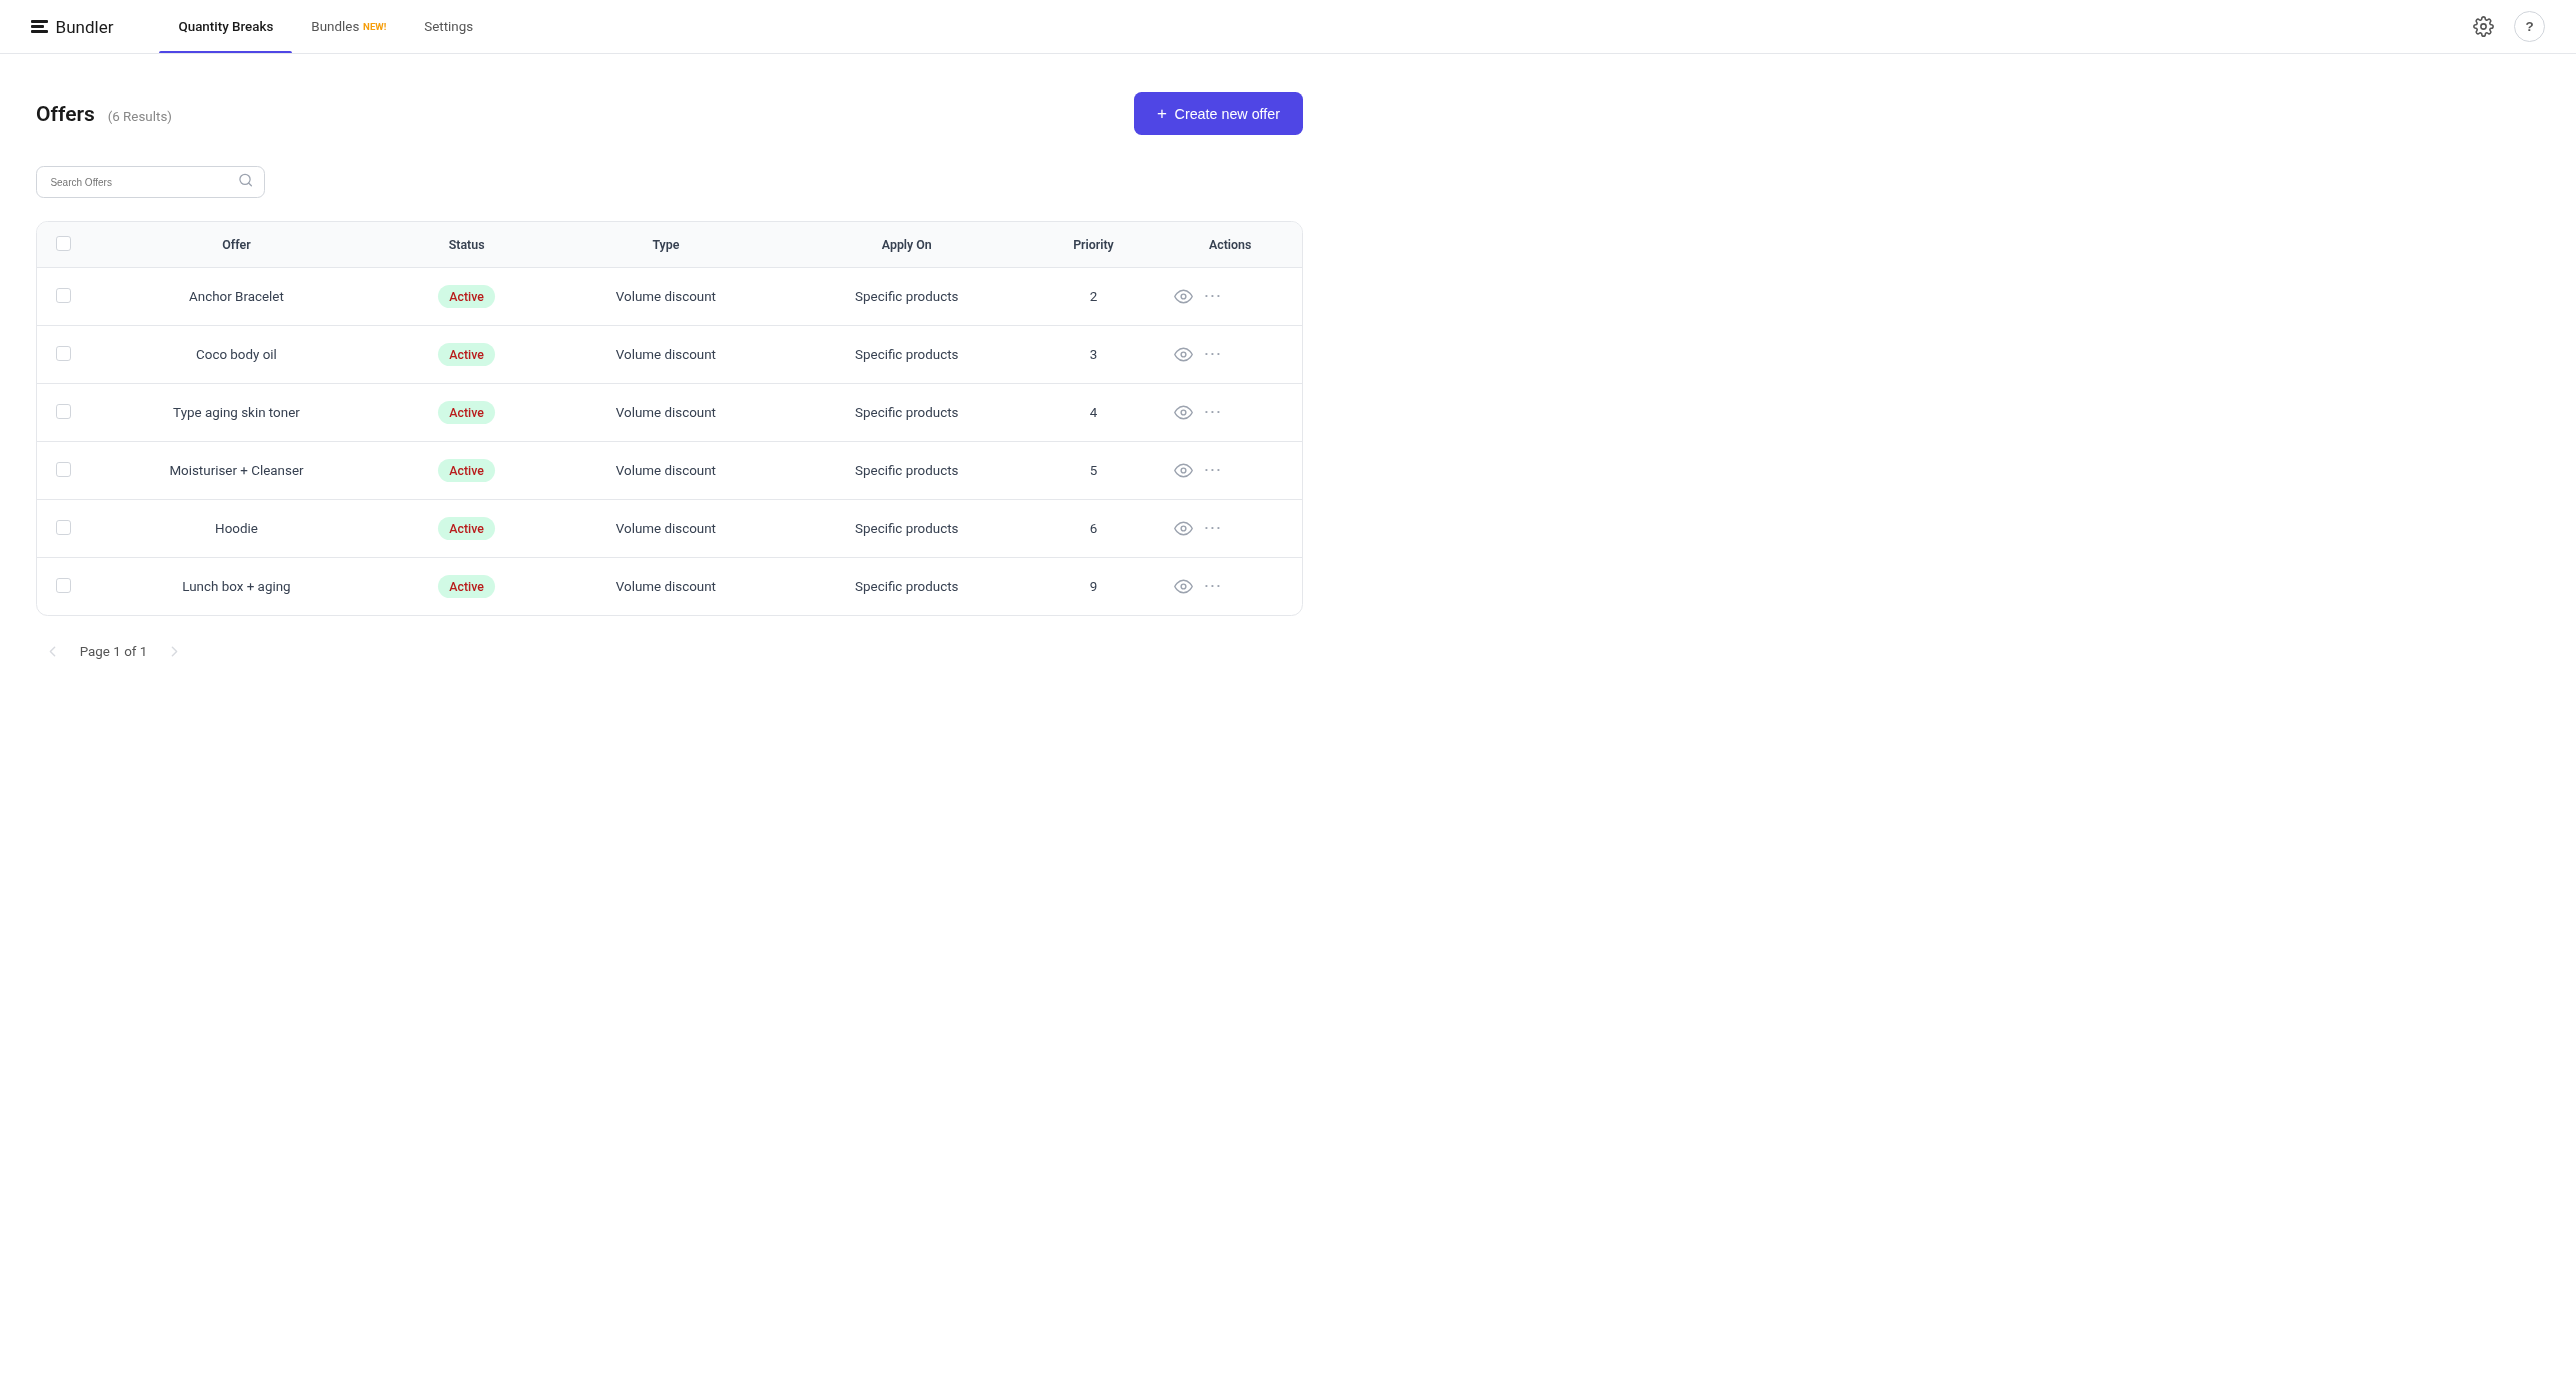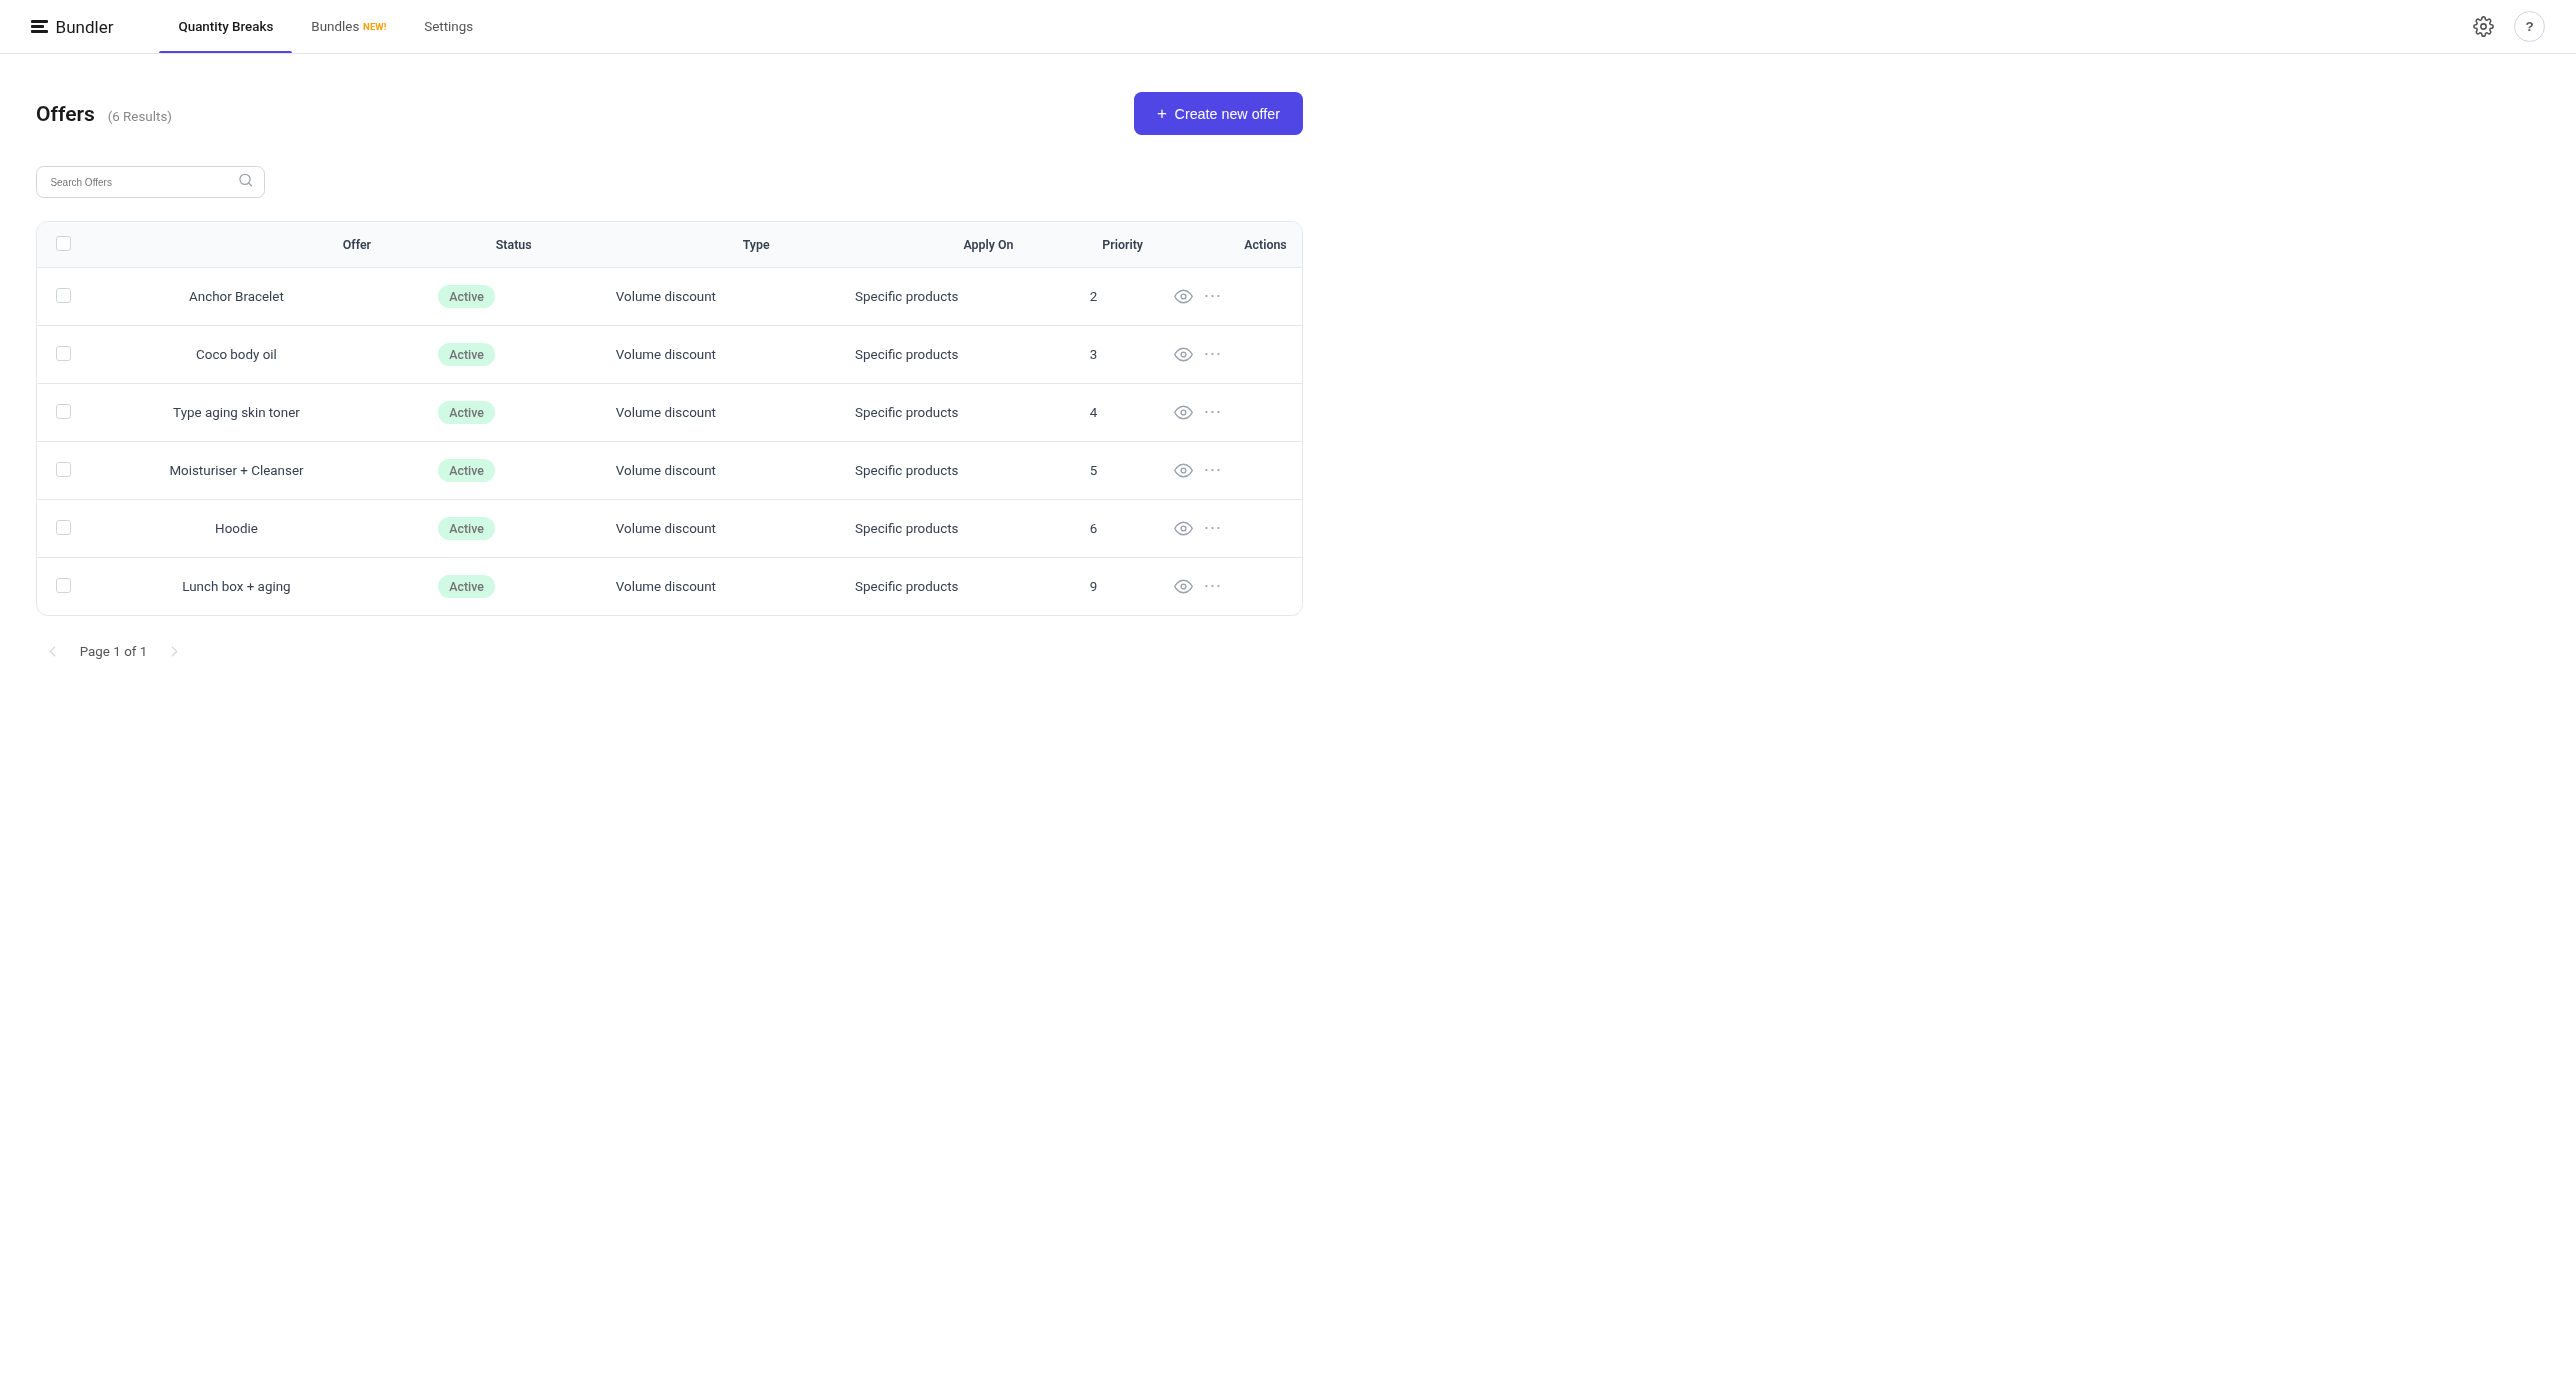--- a/index.html
+++ b/index.html
@@ -172,21 +172,21 @@
     }
     table {
       width: 100%;
       border-collapse: collapse;
     }
     thead tr {
       background: #f9fafb;
     }
     thead th {
       padding: 13.4px 15.3px;
-      text-align: right;
+      text-align: center;
       font-size: 12.4px;
       font-weight: 600;
       color: #374151;
       border-bottom: 1px solid #e5e7eb;
     }
     thead th:first-child {
       width: 46px;
       padding-left: 19px;
     }
     tbody tr {
@@ -218,21 +218,21 @@
 
     .status-badge {
       display: inline-block;
       padding: 3.8px 11.5px;
       border-radius: 19px;
       font-size: 12.4px;
       font-weight: 500;
     }
     .status-active {
       background: #d1fae5;
-      color: #737373;
+      color: #b91c1c;
     }
 
     .actions-cell {
       display: flex;
       align-items: center;
       gap: 11.5px;
     }
     .action-icon {
       cursor: pointer;
       color: #9ca3af;

